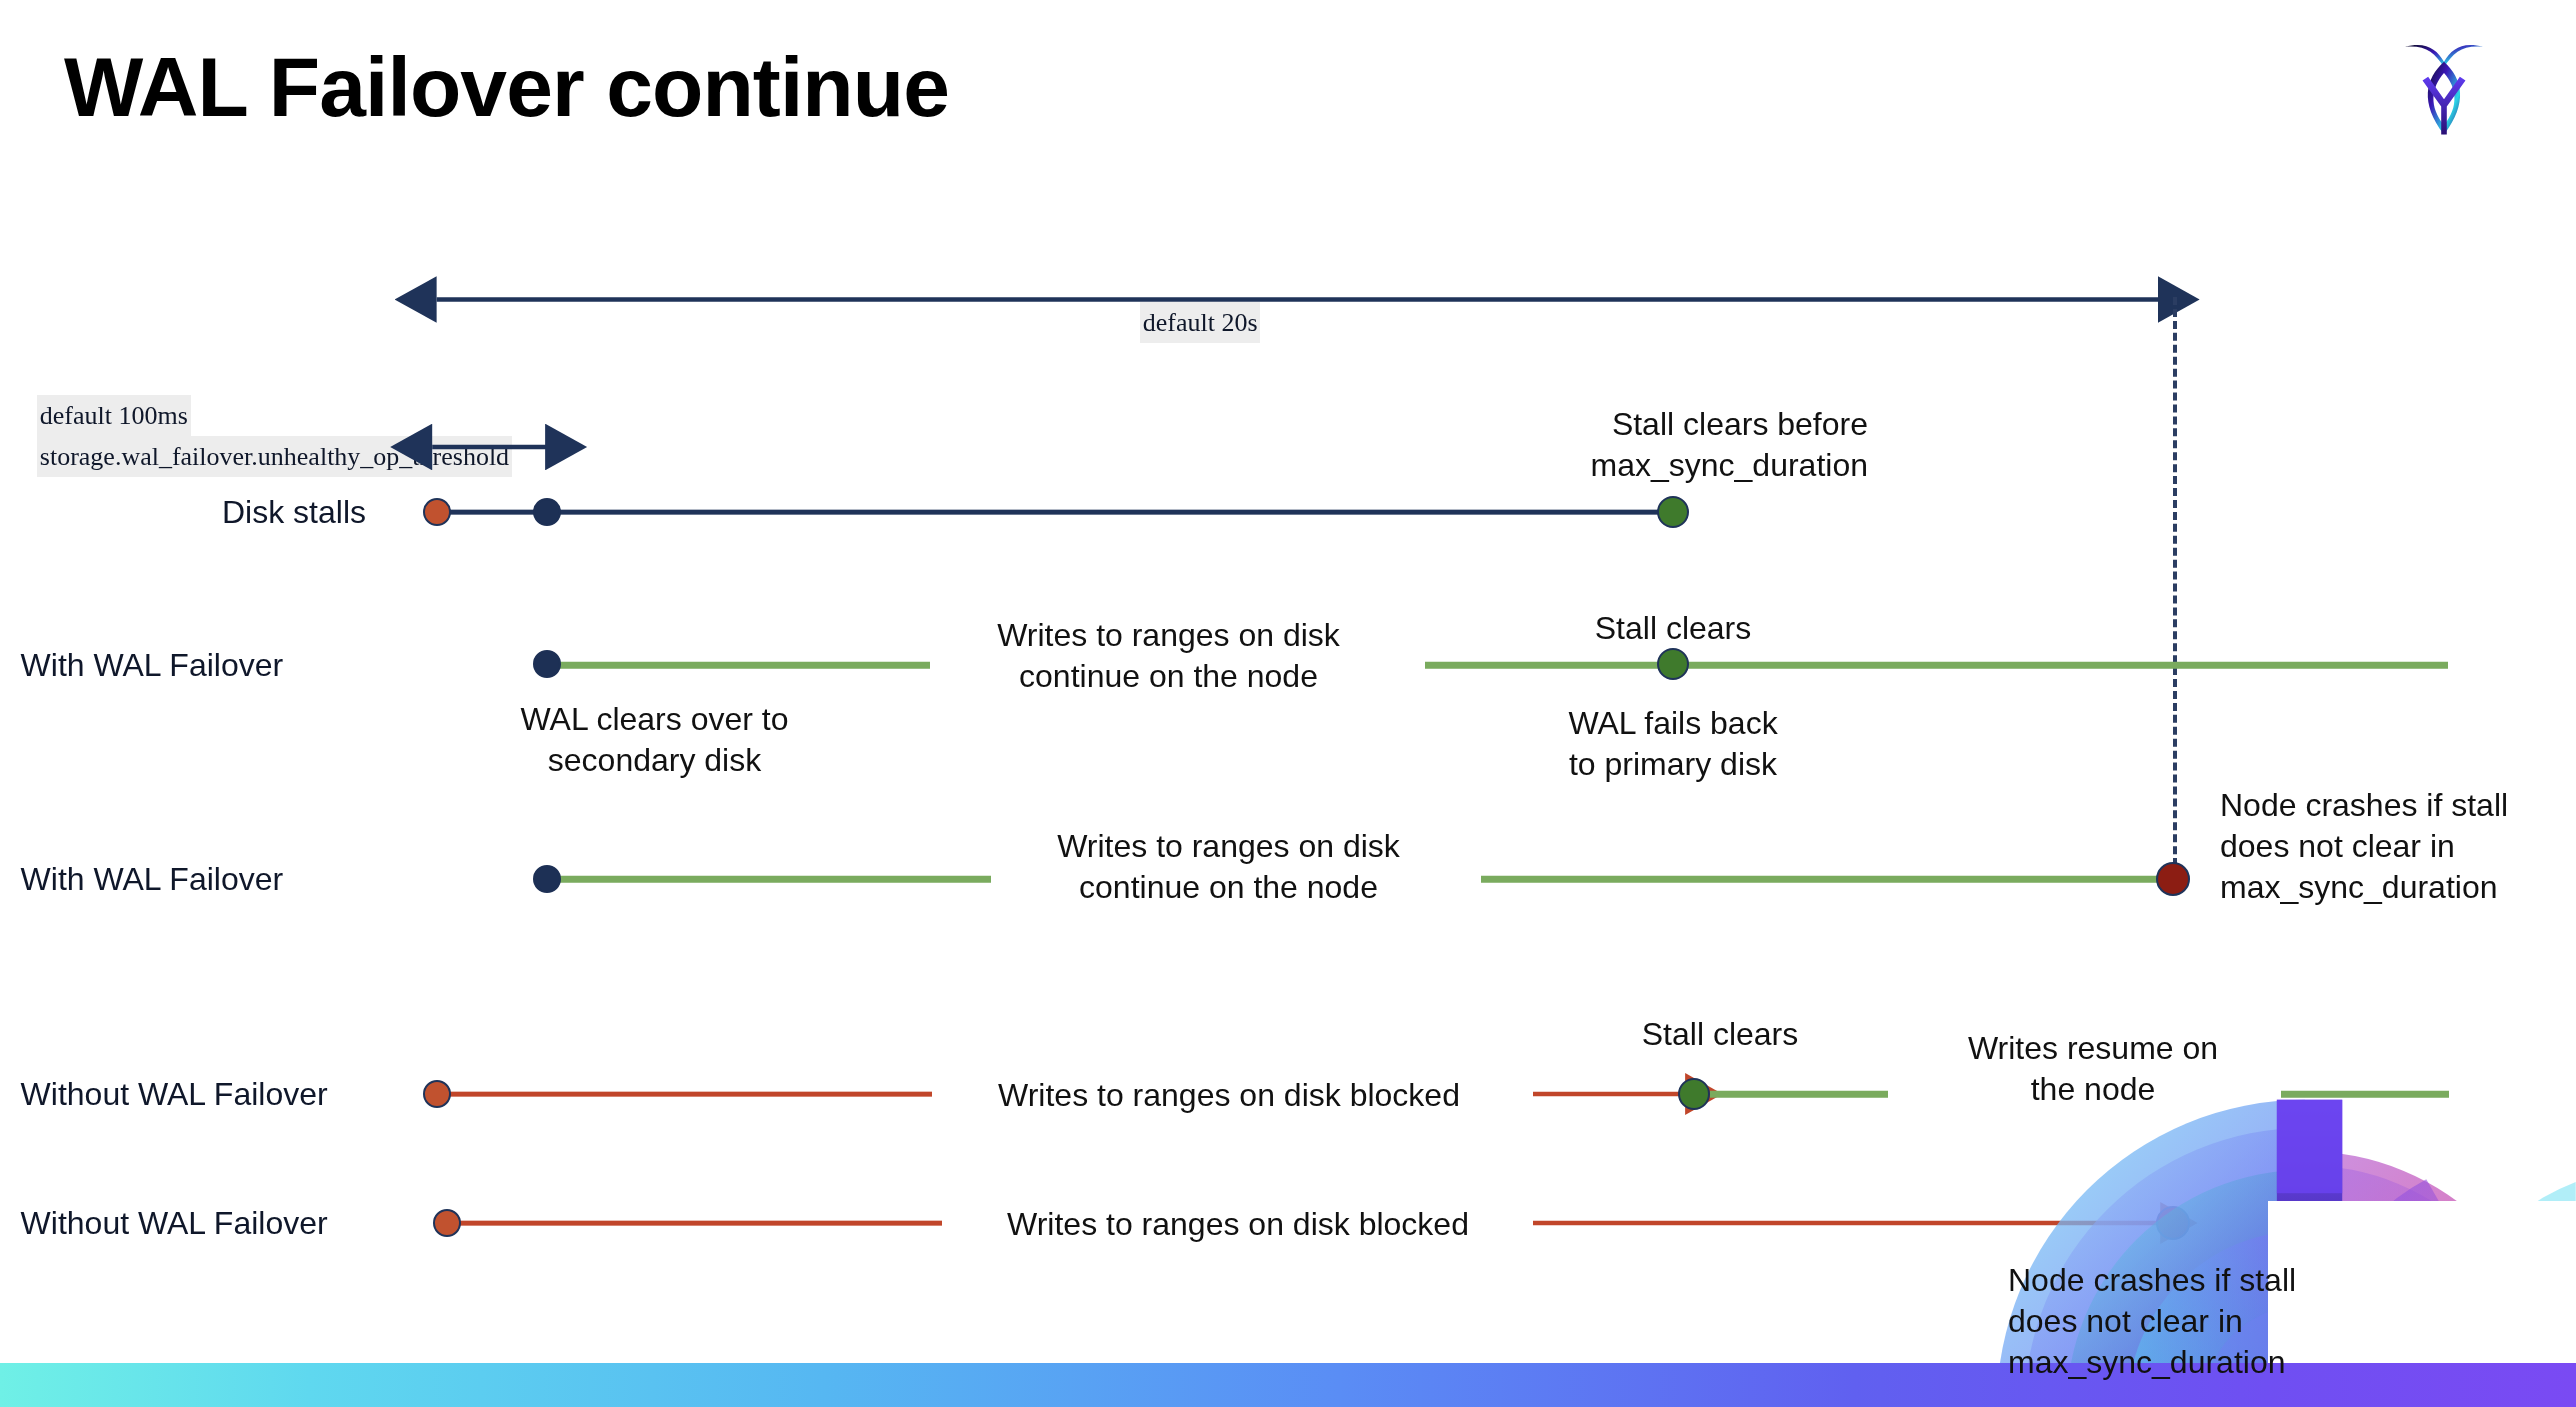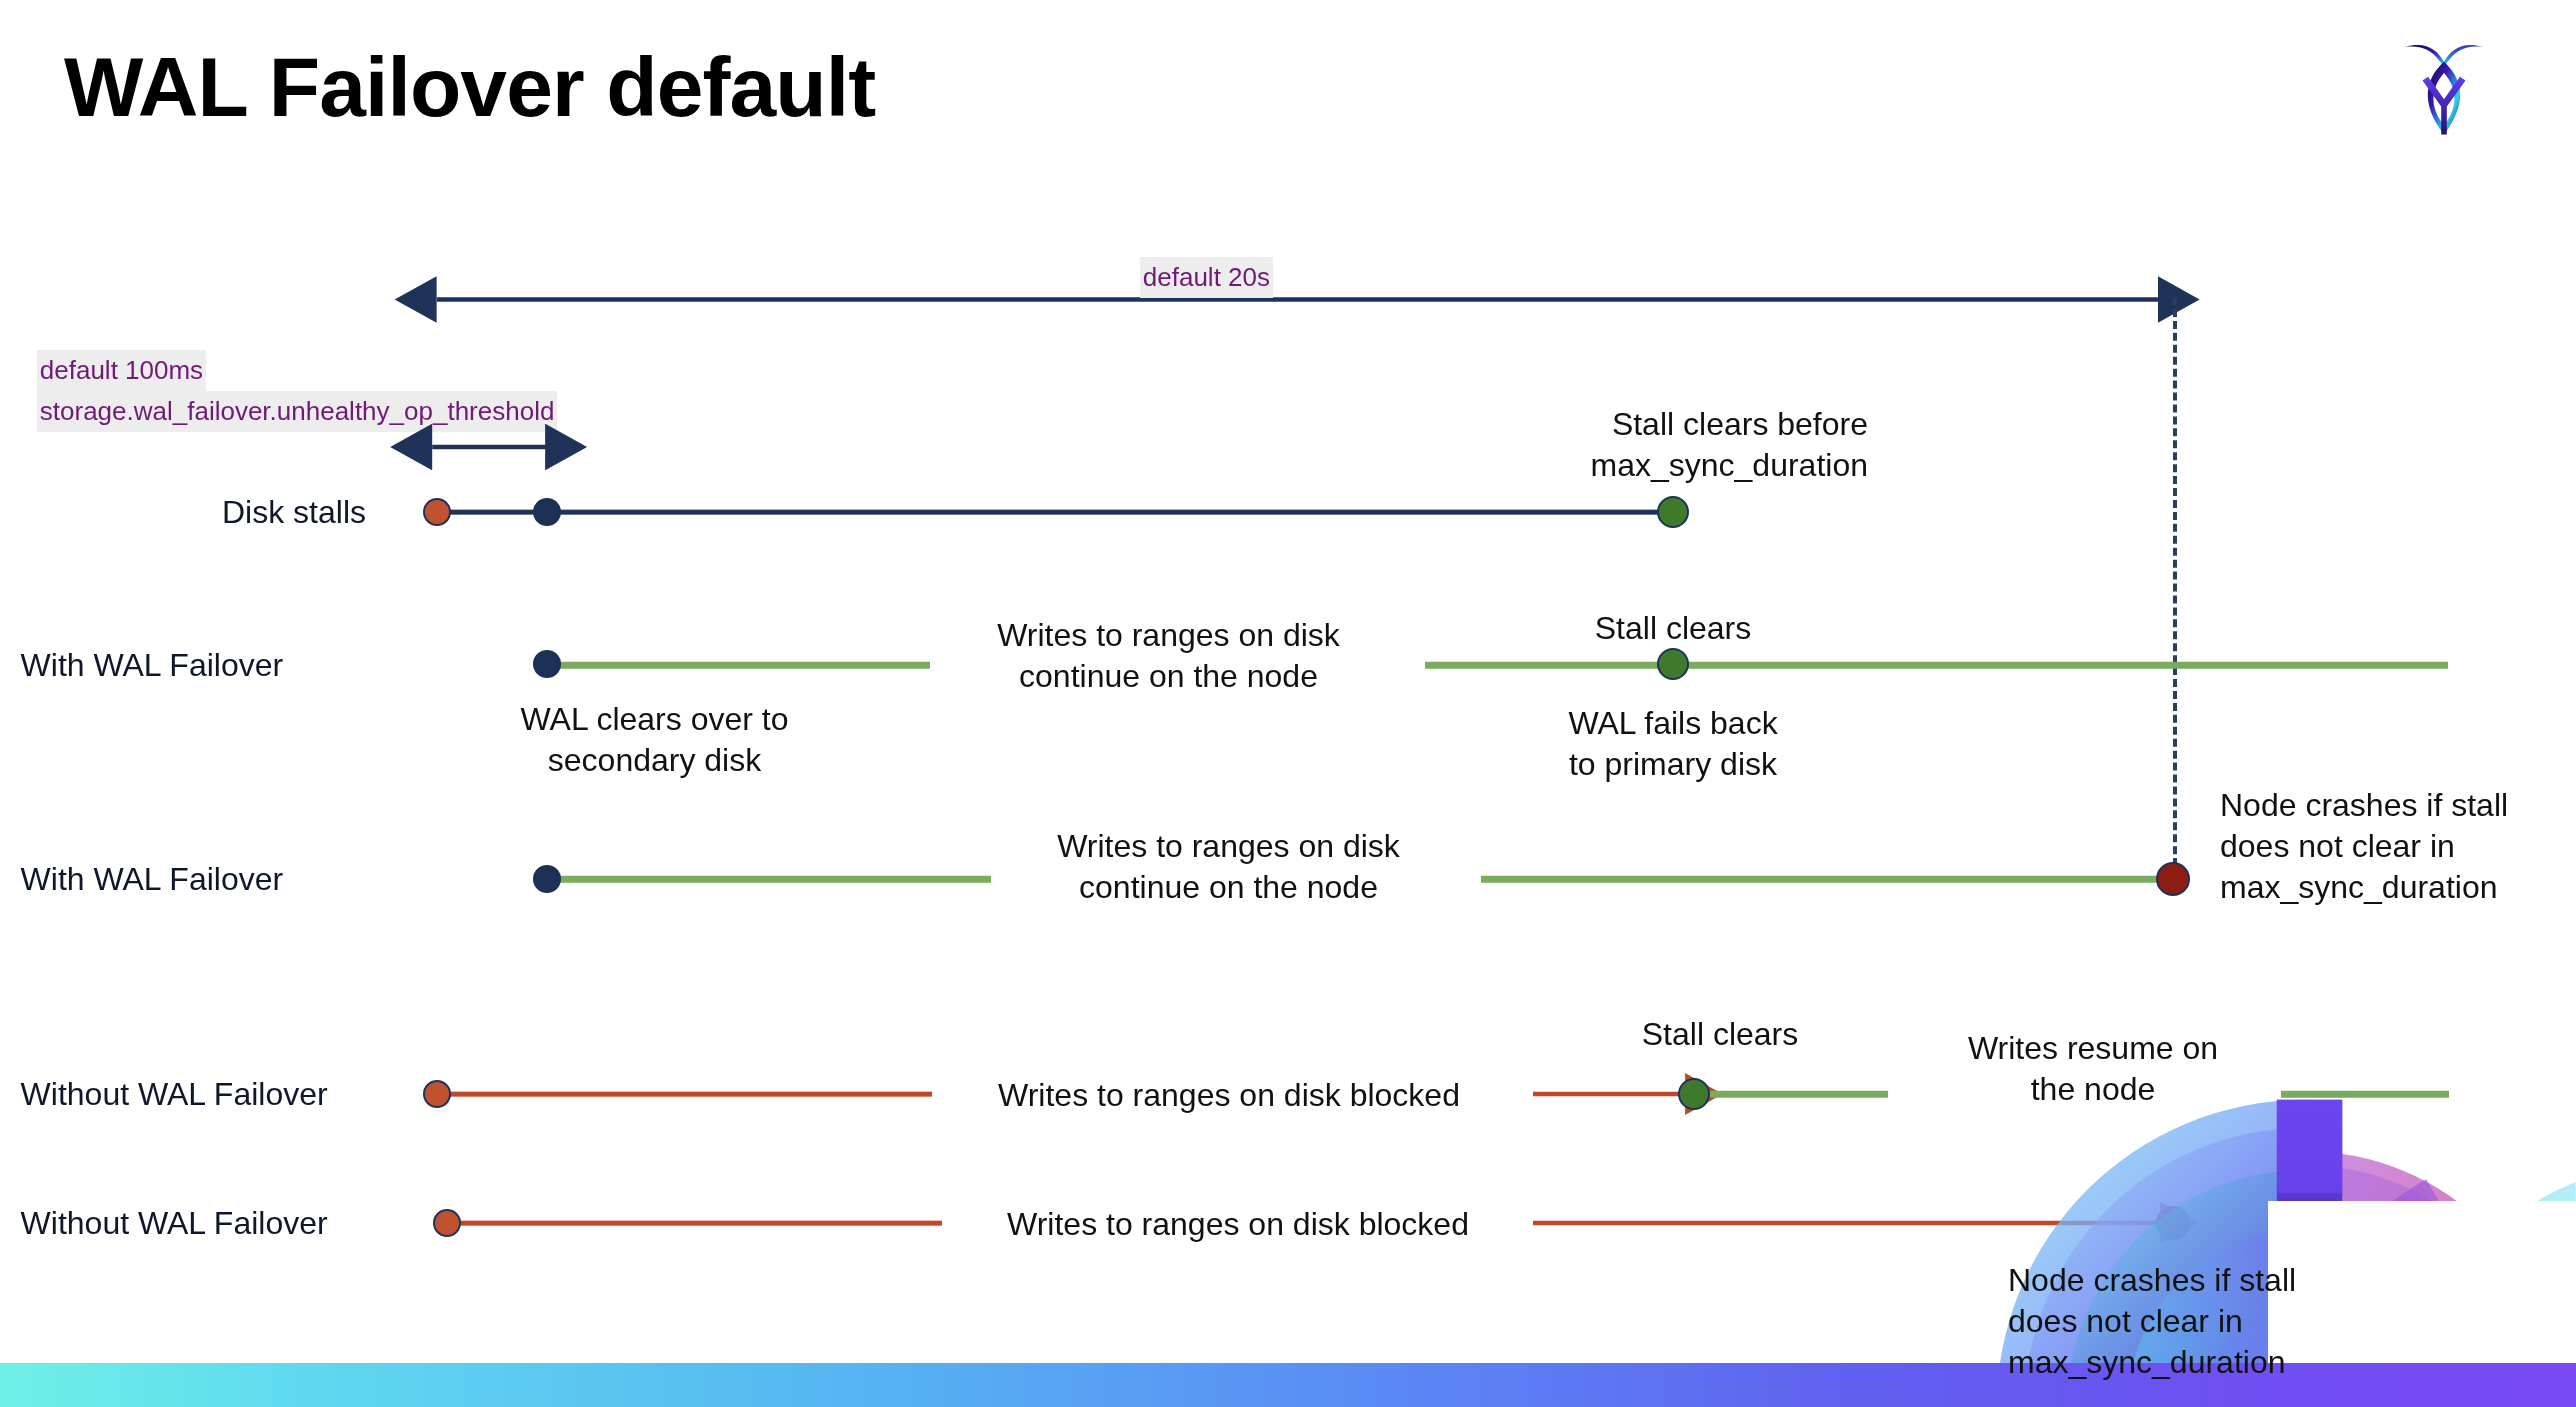--- a/index.html
+++ b/index.html
@@ -38,23 +38,23 @@
   
   .rowlabel{
     position:absolute;font-size:32px;color:#0f172a;white-space:nowrap;
     transform:translateY(-50%);
   }
   .note{
     position:absolute;font-size:32px;color:#111;line-height:1.28;
     text-align:center;white-space:pre-line;
   }
   .code{
-    position:absolute;font-family:Liberation Sans, sans-serif;
-    font-size:26px;color:#701a75;background:#ededed;
-    padding:0.9px 2.8px;white-space:nowrap;line-height:1.5;
+    position:absolute;font-family:Liberation Serif, serif;
+    font-size:26px;color:#0f172a;background:#ededed;
+    padding:0.9px 2.8px;white-space:nowrap;line-height:1.5;margin-top:45px;
   }
   .hline{position:absolute;transform:translateY(-50%);}
   .hline.navy{background:#1f3359;}
   .hline.green{background:#7aab5e;}
   .hline.red{background:#c1462a;}
 
   .dot{
     position:absolute;border-radius:50%;
     border:2.8px solid #1f3359;
     transform:translate(-50%,-50%);
@@ -70,21 +70,21 @@
     border-left:4.7px dashed #2b3d62;
   }
 
   .arrowsvg{position:absolute;overflow:visible;}
 </style>
 </head>
 <body>
 
 <div id="slide">
 
-  <div id="title">WAL Failover default</div>
+  <div id="title">WAL Failover continue</div>
 
   <div id="logo">
     <svg width="112" height="122" viewBox="0 0 120 130" xmlns="http://www.w3.org/2000/svg">
       <defs>
         <linearGradient id="lg1" x1="0" y1="0" x2="1" y2="1">
           <stop offset="0%" stop-color="#0b0b22"></stop>
           <stop offset="35%" stop-color="#3a17b6"></stop>
           <stop offset="70%" stop-color="#2bd4e8"></stop>
           <stop offset="100%" stop-color="#2a0f75"></stop>
         </linearGradient>

